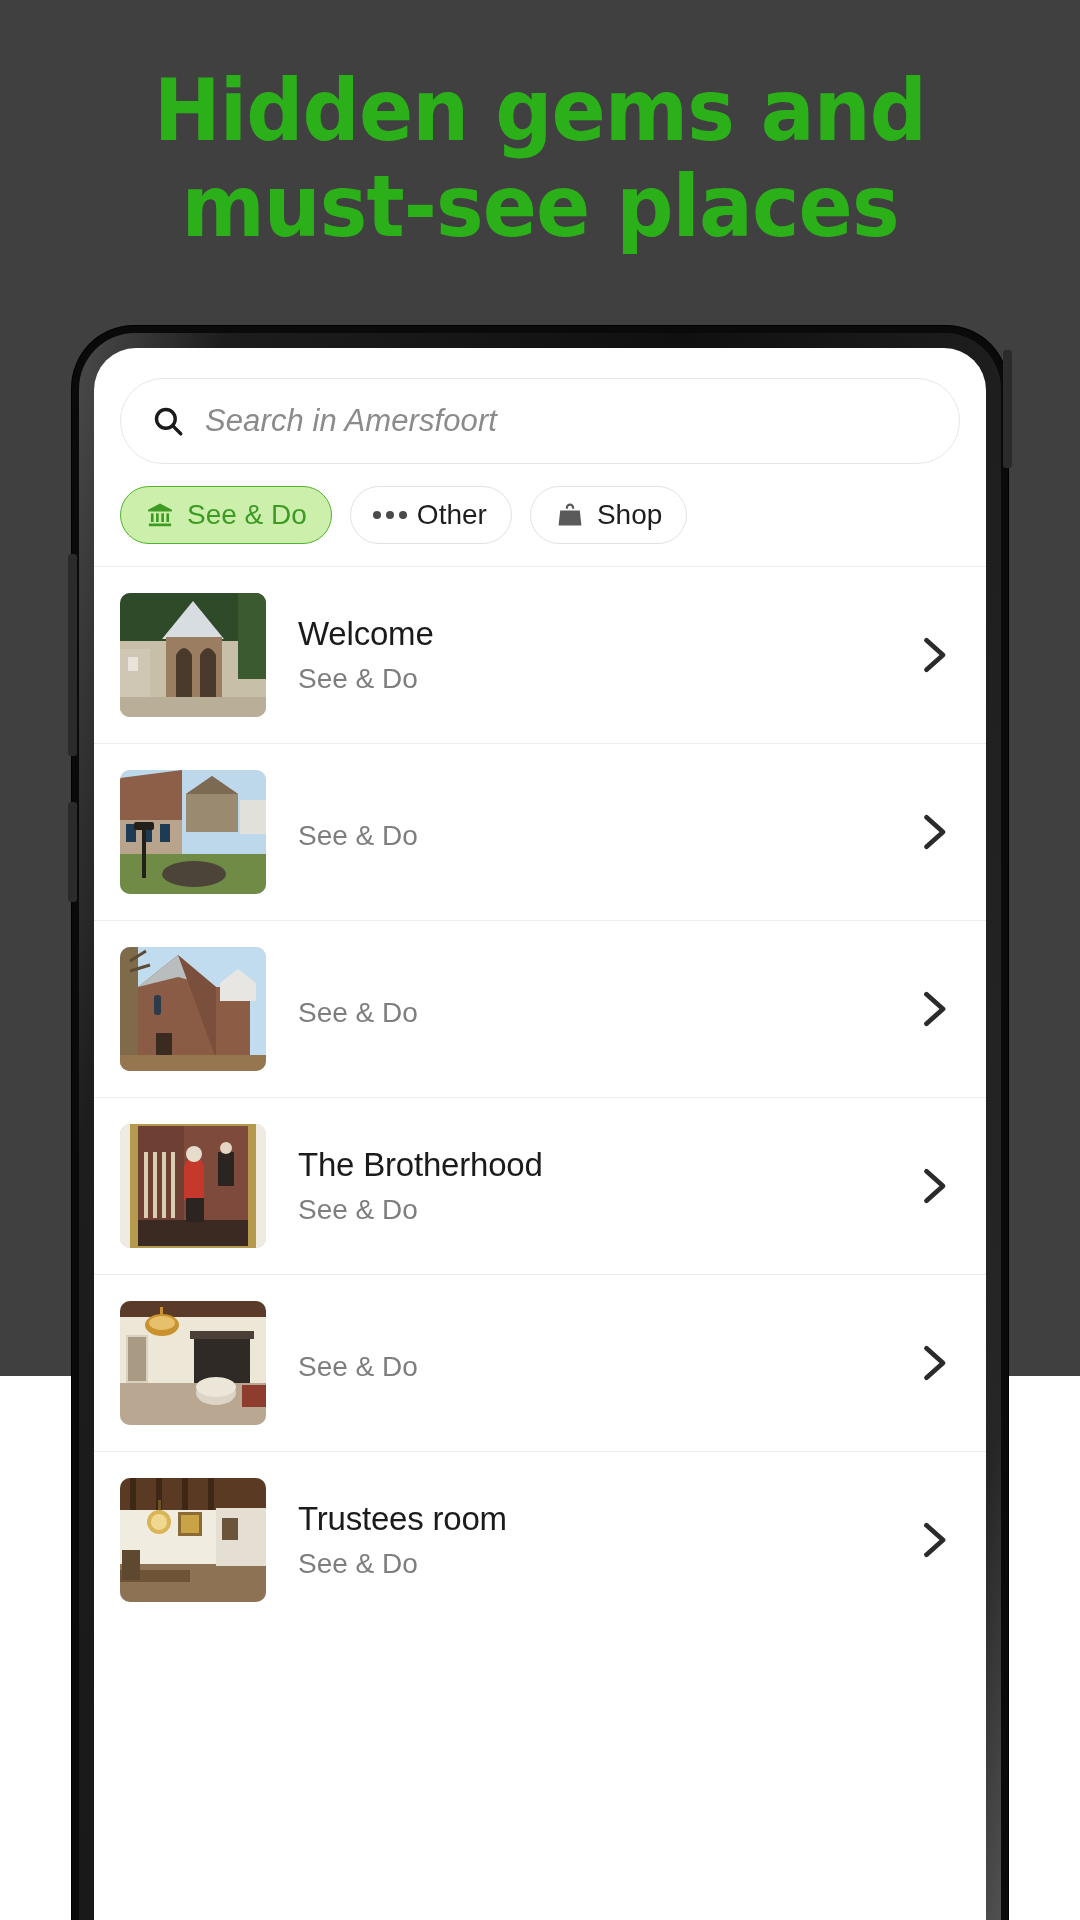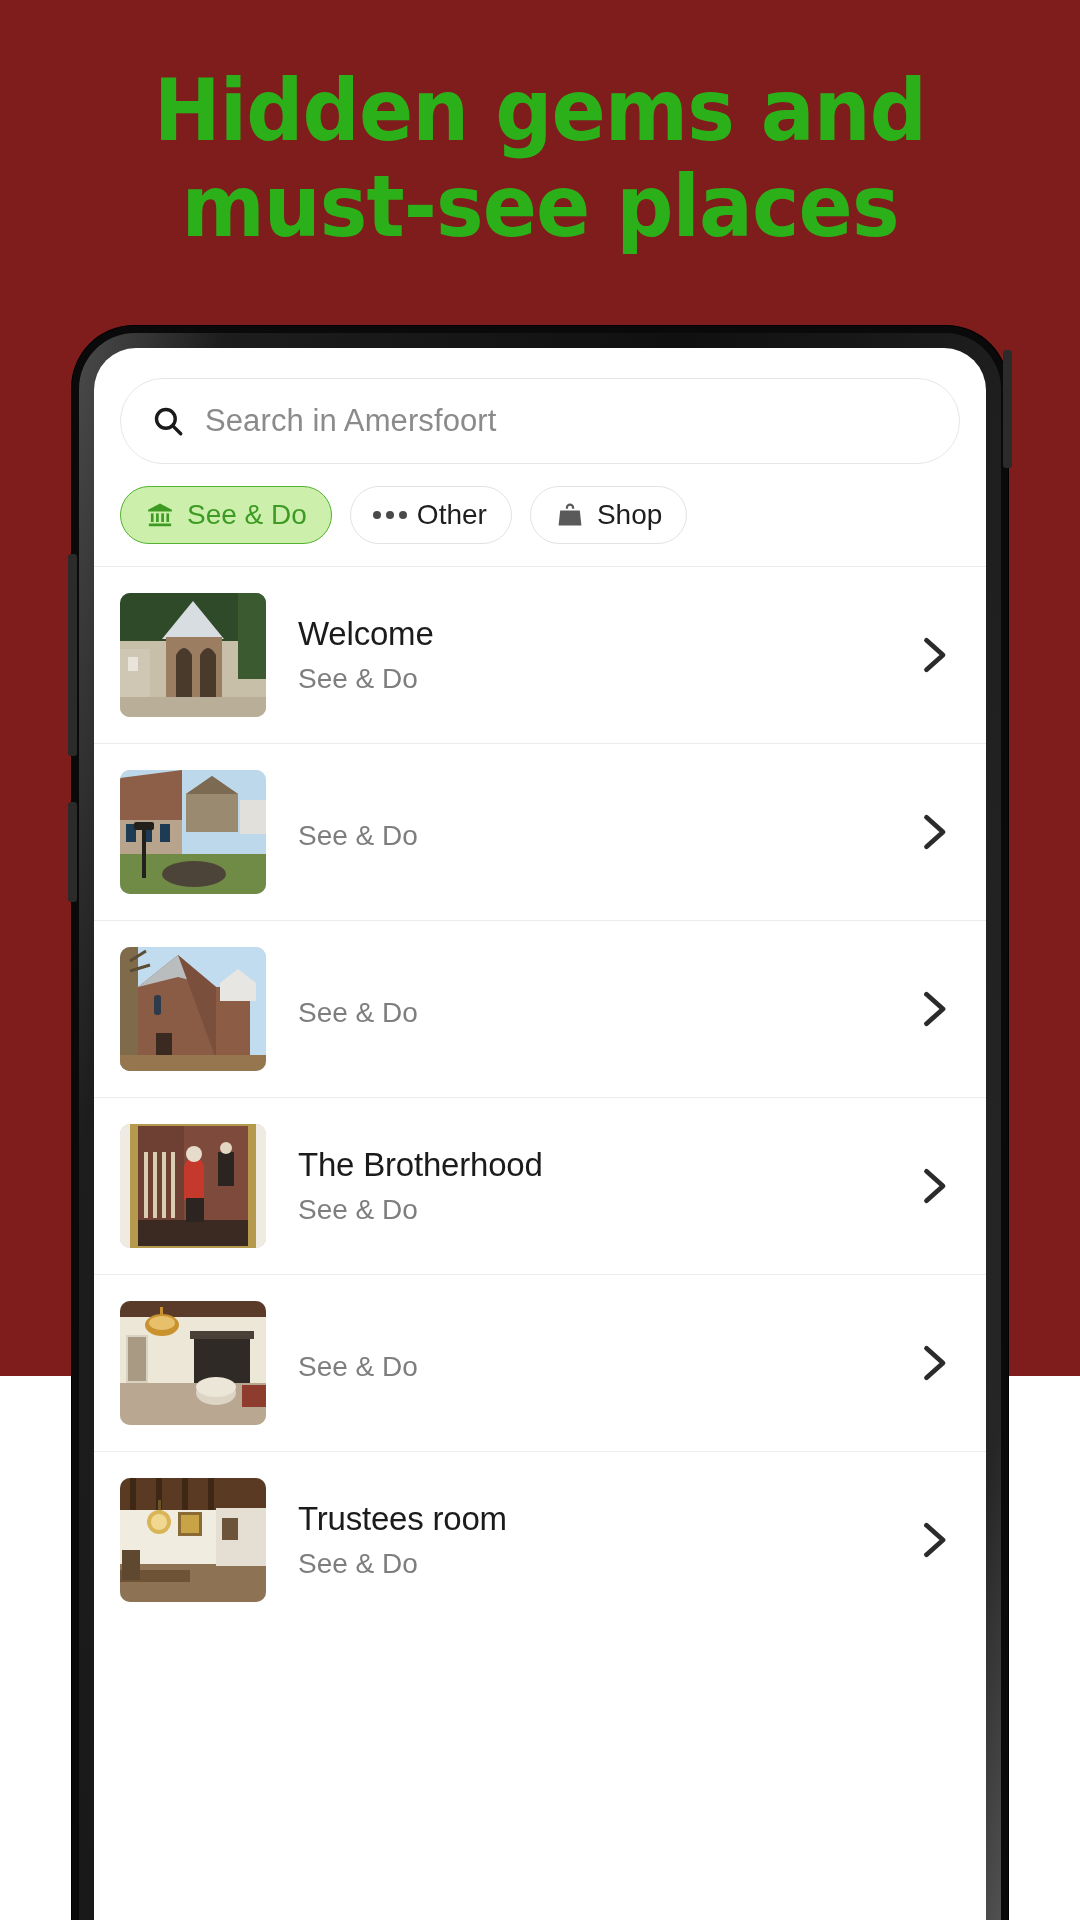--- a/index.html
+++ b/index.html
@@ -9,21 +9,21 @@
     height: 1920px;
     background: #ffffff;
     font-family: "Liberation Sans", sans-serif;
     overflow: hidden;
   }
 
   .page {
     position: relative;
     width: 1080px;
     height: 1376px;
-    background: #7f1d1d;
+    background: #404040;
   }
 
   
   .headline {
     position: absolute;
     top: 62px;
     left: 0;
     width: 1080px;
     text-align: center;
     color: #2cb01a;
@@ -74,21 +74,21 @@
   .btn-hw {
     position: absolute;
     background: #2b2b2b;
     border-radius: 3px;
   }
   .btn-volume { left: -4px; top: 228px; width: 9px; height: 202px; }
   .btn-power  { left: -4px; top: 476px; width: 9px; height: 100px; }
   .btn-right  { right: -4px; top: 24px; width: 9px; height: 118px; }
 
   
-  .search-wrap { padding: 30px 26px 0 26px; }
+  .search-wrap { padding: 30px 26px 0 26px; font-style: italic; }
   .search-bar {
     display: flex;
     align-items: center;
     height: 86px;
     border: 1.6px solid #e6e6e6;
     border-radius: 44px;
     padding: 0 30px;
     background: #fff;
   }
   .search-icon { flex: 0 0 auto; width: 34px; height: 34px; margin-right: 20px; display: block; }

